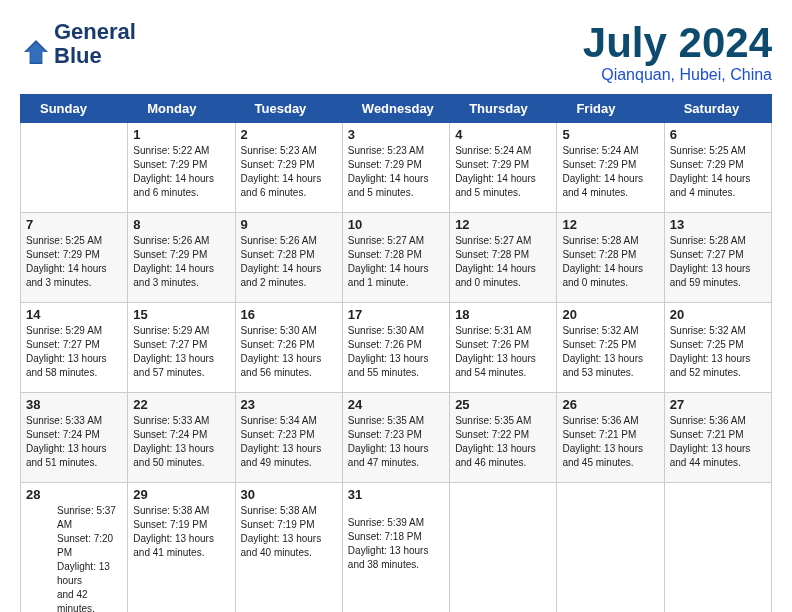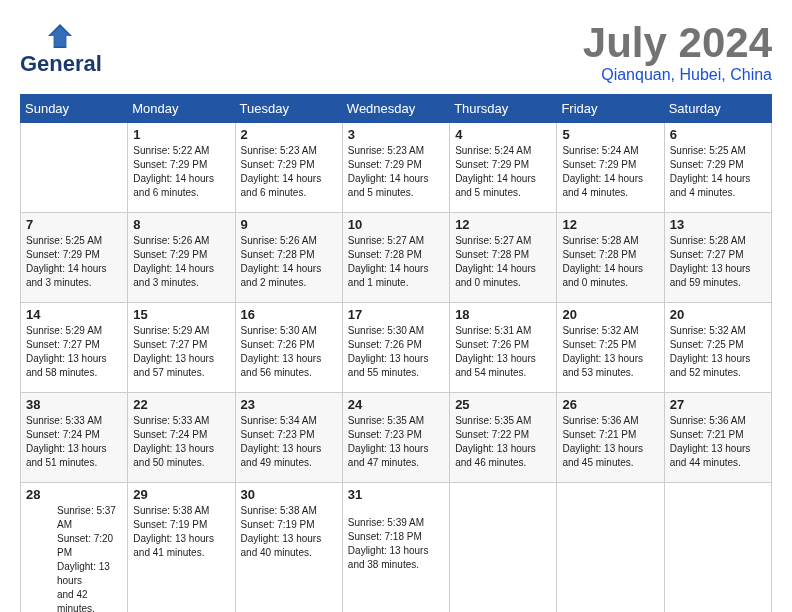--- a/index.html
+++ b/index.html
@@ -11,58 +11,57 @@
       padding: 20px;
     }
     .header {
       display: flex;
       justify-content: space-between;
       align-items: flex-start;
       margin-bottom: 10px;
     }
     .logo {
       display: flex;
-      align-items: center;
-      flex-direction: column;
+      align-items: flex-end;
     }
     .logo-text {
       font-size: 22px;
       font-weight: bold;
       color: #1a3a6e;
       line-height: 1.1;
     }
     .logo-icon {
       width: 32px;
       height: 32px;
       margin-right: 2px;
     }
     .title-block {
       text-align: right;
     }
     .month-title {
       font-size: 42px;
       font-weight: bold;
-      color: #737373;
+      color: #0c4a6e;
       line-height: 1.1;
     }
     .location {
       font-size: 16px;
       color: #1d4ed8;
     }
     table {
       width: 100%;
       border-collapse: collapse;
       table-layout: fixed;
     }
     thead tr th {
       background-color: #2255a4;
       color: #fff;
-      padding: 6px 4px;
+      padding: 6px 19px;
       font-size: 13px;
-      font-weight: normal;
+      font-weight: bold;
       text-align: left;
       border: 1px solid #2255a4;
     }
     tbody tr td {
       border: 1px solid #ccc;
       vertical-align: top;
       padding: 4px 5px;
       height: 90px;
       font-size: 10.5px;
       color: #222;
@@ -86,20 +85,21 @@
 <body>
 
 <div class="header">
   <div class="logo">
     <svg class="logo-icon" viewBox="0 0 40 40">
       <polygon points="20,5 35,20 28,20 28,35 12,35 12,20 5,20" fill="#2255a4"></polygon>
       <polygon points="20,8 33,20 27,20 27,33 13,33 13,20 7,20" fill="#4488cc" opacity="0.5"></polygon>
     </svg>
     <div class="logo-text">
       <div>General</div>
+      <div>Blue</div>
     </div>
   </div>
   <div class="title-block">
     <div class="month-title">July 2024</div>
     <div class="location">Qianquan, Hubei, China</div>
   </div>
 </div>
 
 <table>
   <thead>

